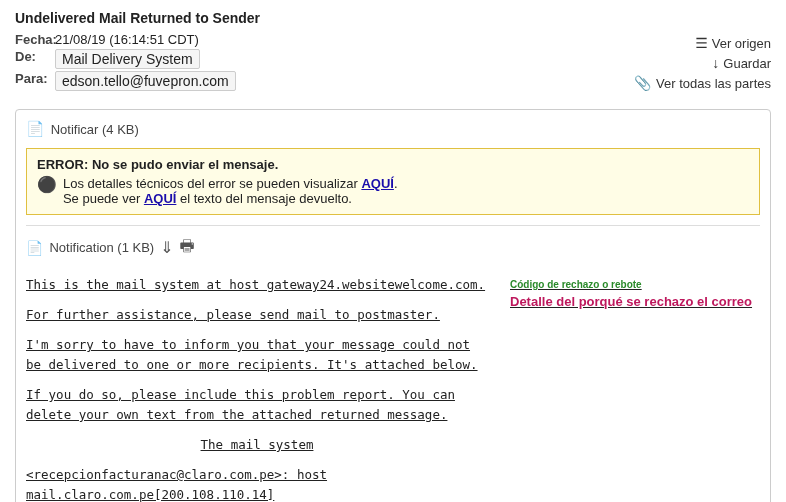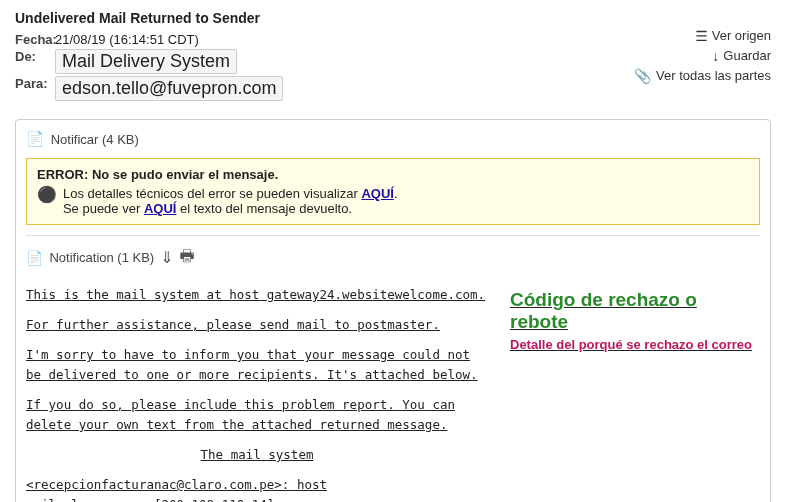--- a/index.html
+++ b/index.html
@@ -12,21 +12,21 @@
       min-height: 502px;
     }
 
     .email-container {
       padding: 10px 15px;
     }
 
     .email-header {
       display: flex;
       justify-content: space-between;
-      align-items: center;
+      align-items: flex-end;
       padding-bottom: 8px;
     }
 
     .header-left {}
 
     .email-subject {
       font-weight: bold;
       font-size: 14px;
       margin-bottom: 6px;
     }
@@ -42,21 +42,21 @@
       font-weight: bold;
       color: #444;
     }
 
     .field-value-box {
       display: inline-block;
       border: 1px solid #ccc;
       padding: 1px 6px;
       background: #f5f5f5;
       border-radius: 2px;
-      font-size: 18px;
+      font-size: 14px;
     }
 
     .header-right {
       display: flex;
       flex-direction: column;
       align-items: flex-end;
       gap: 4px;
       font-size: 13px;
     }
 
@@ -160,21 +160,21 @@
     .email-technical {
       margin-top: 6px;
       font-family: monospace;
       font-size: 12.5px;
       line-height: 1.6;
     }
 
     .annotation-green {
       color: #2a8a2a;
       font-family: Arial, sans-serif;
-      font-size: 19px;
+      font-size: 10px;
       font-weight: bold;
       font-style: normal;
     }
 
     .annotation-red {
       color: #be185d;
       font-family: Arial, sans-serif;
       font-size: 13px;
       font-weight: bold;
       font-style: normal;

